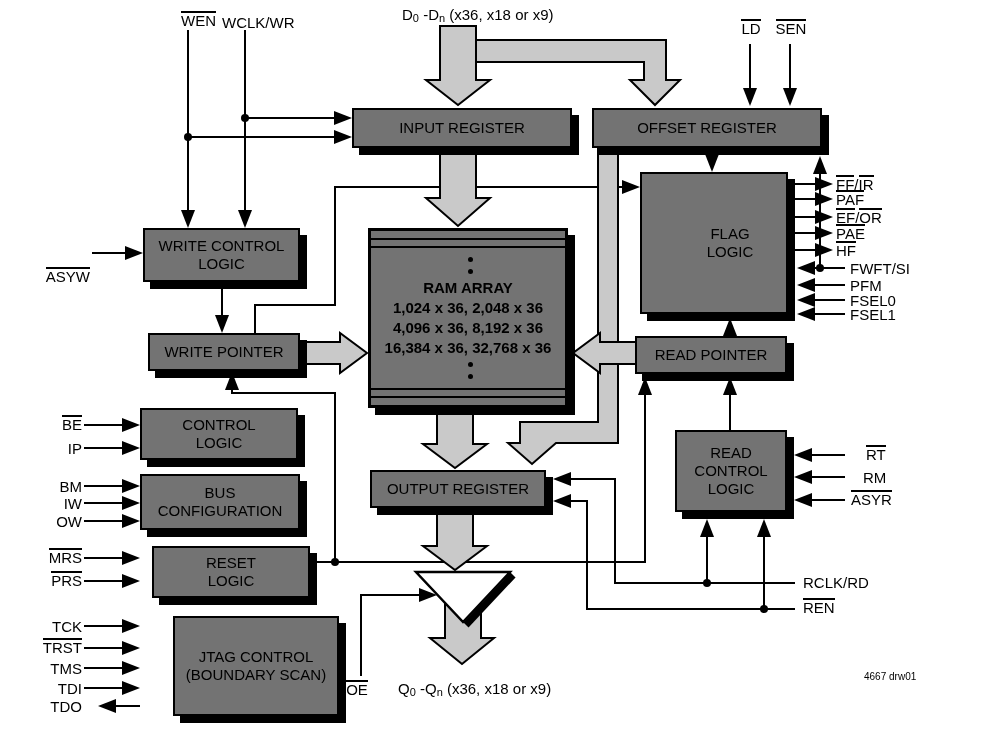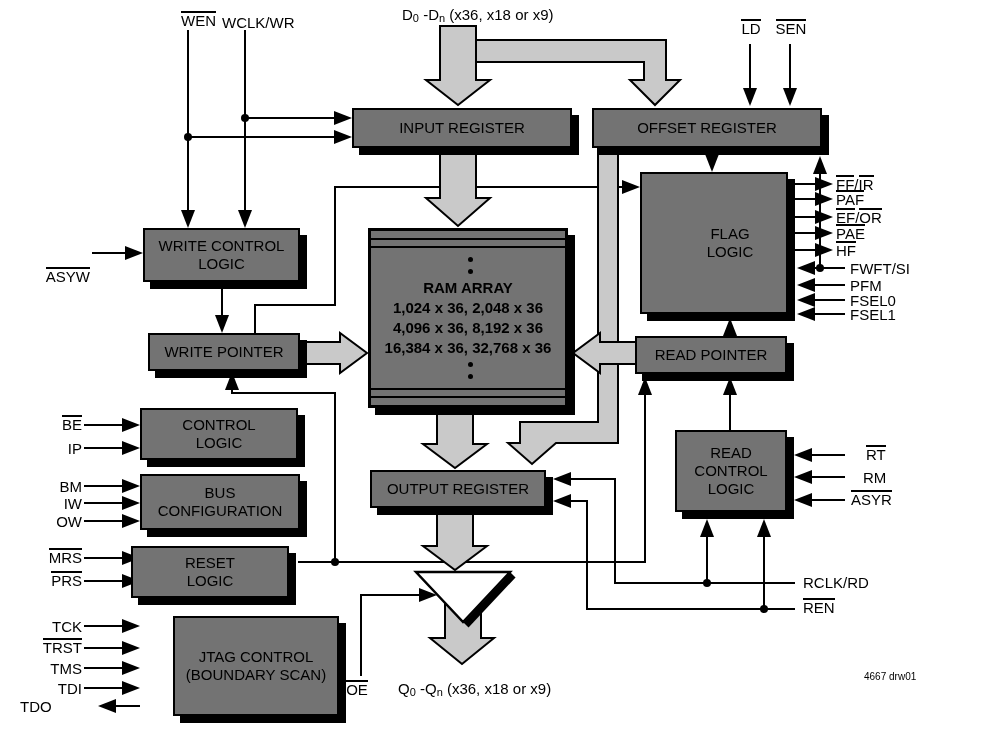--- a/index.html
+++ b/index.html
@@ -165,21 +165,21 @@
     <div>1,024 x 36, 2,048 x 36
 4,096 x 36, 8,192 x 36
 16,384 x 36, 32,768 x 36</div>
   </div>
 
   <div class="box" style="left:635px;top:336px;width:152px;height:38px;">READ POINTER</div>
   <div class="box" style="left:140px;top:408px;width:158px;height:52px;">CONTROL
 LOGIC</div>
   <div class="box" style="left:140px;top:474px;width:160px;height:56px;">BUS
 CONFIGURATION</div>
-  <div class="box" style="left:131px;top:546px;width:158px;height:52px;">RESET
+  <div class="box" style="left:152px;top:546px;width:158px;height:52px;">RESET
 LOGIC</div>
   <div class="box" style="left:140px;top:616px;width:166px;height:100px;margin-left:33px;">JTAG CONTROL
 (BOUNDARY SCAN)</div>
   <div class="box" style="left:370px;top:470px;width:176px;height:38px;">OUTPUT REGISTER</div>
   <div class="box" style="left:675px;top:430px;width:112px;height:82px;">READ
 CONTROL
 LOGIC</div>
 
   <div class="sig" style="left:162px;top:11px;width:54px;text-align:right;"><span class="ov">WEN</span></div>
   <div class="sig" style="left:222px;top:14px;"><span>WCLK/WR</span></div>
@@ -208,19 +208,19 @@
   <div class="sig" style="left:20px;top:440px;width:62px;text-align:right;"><span>IP</span></div>
   <div class="sig" style="left:20px;top:478px;width:62px;text-align:right;"><span>BM</span></div>
   <div class="sig" style="left:20px;top:495px;width:62px;text-align:right;"><span>IW</span></div>
   <div class="sig" style="left:20px;top:513px;width:62px;text-align:right;"><span>OW</span></div>
   <div class="sig" style="left:20px;top:548px;width:62px;text-align:right;"><span class="ov">MRS</span></div>
   <div class="sig" style="left:20px;top:571px;width:62px;text-align:right;"><span class="ov">PRS</span></div>
   <div class="sig" style="left:20px;top:618px;width:62px;text-align:right;"><span>TCK</span></div>
   <div class="sig" style="left:20px;top:638px;width:62px;text-align:right;"><span class="ov">TRST</span></div>
   <div class="sig" style="left:20px;top:660px;width:62px;text-align:right;"><span>TMS</span></div>
   <div class="sig" style="left:20px;top:680px;width:62px;text-align:right;"><span>TDI</span></div>
-  <div class="sig" style="left:20px;top:698px;width:62px;"><span>TDO</span></div>
+  <div class="sig" style="left:20px;top:698px;width:62px;text-align:right;"><span>TDO</span></div>
 
   <div class="sig" style="left:338px;top:680px;width:38px;text-align:center;"><span class="ov">OE</span></div>
   <div class="sig" style="left:398px;top:680px;"><span>Q</span><span class="sub">0</span><span> -Q</span><span class="sub">n</span><span> (x36, x18 or x9)</span></div>
 
   <div class="footer-note" style="left:864px;top:671px;">4667 drw01</div>
 </div>
 
 </body></html>

